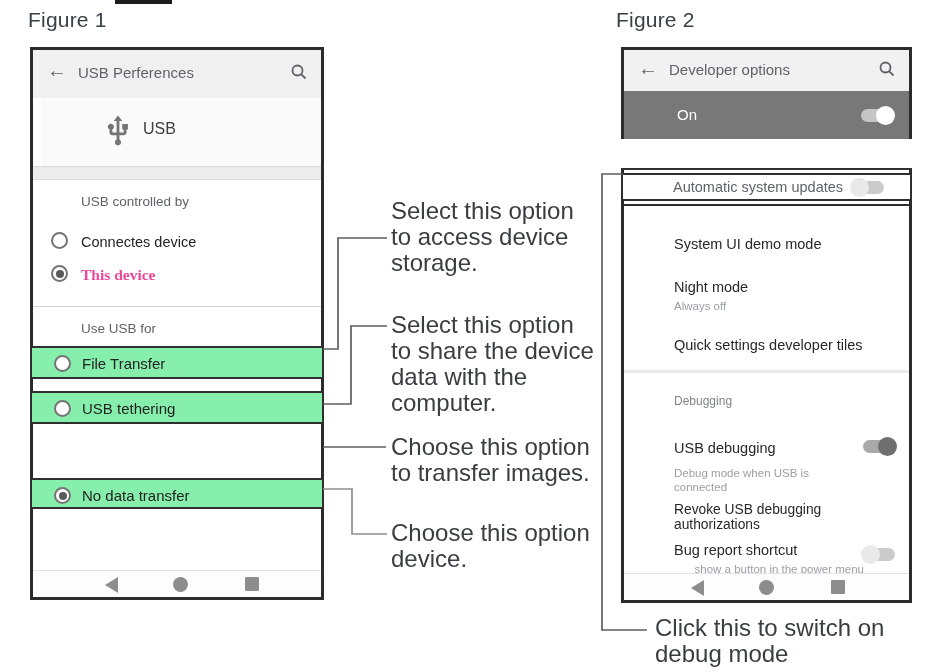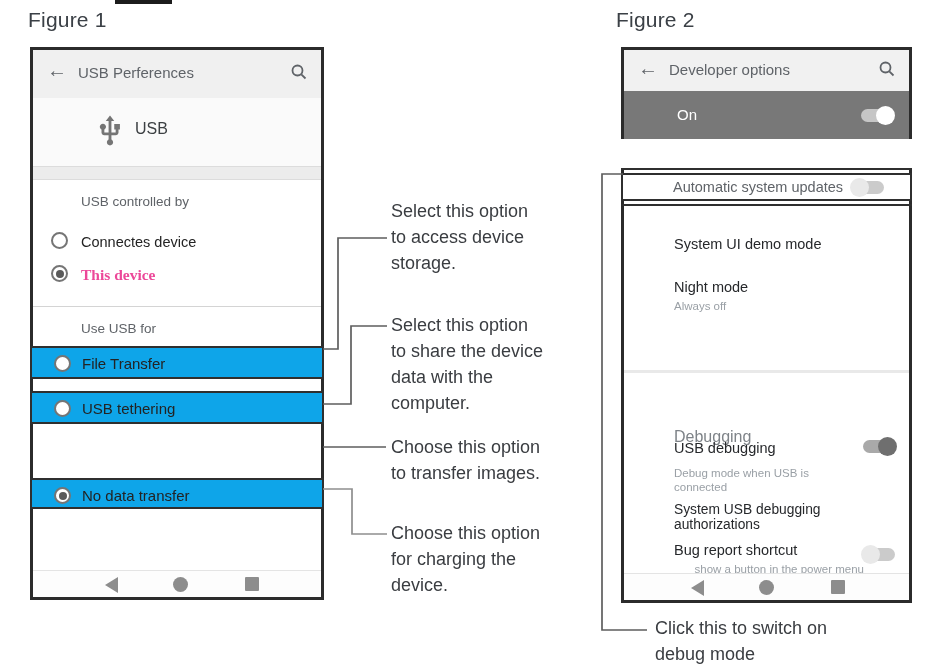--- a/index.html
+++ b/index.html
@@ -16,71 +16,71 @@
 
   .p-header { position:absolute; left:0; right:0; top:0; height:48px; background:#f0f0f0; }
   .phone2 .p-header { height:41px; background:#f1f1f1; }
   .back-arrow { position:absolute; left:14px; top:9px; font-size:20px; color:#5f6368; cursor:default; }
   .p-title { position:absolute; left:45px; top:14px; font-size:15px; color:#5f6368; }
   .phone2 .back-arrow { top:7px; }
   .phone2 .p-title { top:11px; }
   .search-ic { position:absolute; right:14px; top:14px; width:16px; height:16px; }
   .phone2 .search-ic { top:11px; }
 
-  .usb-row { position:absolute; left:0; right:0; top:48px; height:68px; background:#fafafa; }
+  .usb-row { position:absolute; left:8px; right:0; top:48px; height:68px; background:#fafafa; }
   .usb-ic { position:absolute; left:60px; top:12px; width:34px; height:42px; }
   .usb-label { position:absolute; left:102px; top:22px; font-size:16px; color:#3c4043; }
 
   .gray-band { position:absolute; left:0; right:0; top:116px; height:14px; background:#ececec; border-top:1px solid #dcdcdc; border-bottom:1px solid #dcdcdc; }
 
   .section-label { position:absolute; left:48px; font-size:13.5px; color:#5f6368; }
 
   .radio { position:absolute; width:17px; height:17px; border:2px solid #757575; border-radius:50%; background:#fff; }
   .radio.selected::after { content:""; position:absolute; left:2.5px; top:2.5px; width:8px; height:8px; border-radius:50%; background:#5a5a5a; }
   .opt-label { position:absolute; left:48px; font-size:14.5px; color:#232323; }
   .serif-bold { font-family:"Liberation Serif", serif; font-weight:bold; font-size:15.5px; color:#ec4899; }
 
   .divider { position:absolute; left:0; right:0; height:1px; background:#d4d4d4; }
 
-  .opt-box { position:absolute; left:-3px; right:-3px; border:2px solid #2f2f2f; background:#0ea5e9; }
+  .opt-box { position:absolute; left:-3px; right:-3px; border:2px solid #2f2f2f; background:#86efac; }
   .opt-box .radio { left:22px; top:7px; }
   .opt-box .opt-label { left:50px; top:7px; font-size:15px; }
 
   .navbar { position:absolute; left:0; right:0; bottom:0; height:27px; border-top:1px solid #e4e4e4; background:#fdfdfd; }
   .nav-tri { position:absolute; top:6px; width:0; height:0; border-top:8px solid transparent; border-bottom:8px solid transparent; border-right:13px solid #8d8d8d; }
   .nav-dot { position:absolute; top:6px; width:15px; height:15px; border-radius:50%; background:#8d8d8d; }
   .nav-sq  { position:absolute; top:6px; width:14px; height:14px; background:#8d8d8d; border-radius:1px; }
 
   .on-bar { position:absolute; left:0; right:0; top:41px; height:48px; background:#787878; }
   .on-label { position:absolute; left:53px; top:15px; font-size:15px; color:#ffffff; }
 
   .gap-box { position:absolute; left:-3px; right:-3px; top:89px; height:31px; background:#fff; border-bottom:2px solid #2f2f2f; }
   .auto-box { position:absolute; left:-3px; right:-3px; top:123px; height:28px; border:2px solid #2f2f2f; background:#fff; }
   .auto-label { position:absolute; left:50px; top:4px; font-size:14.5px; color:#5f6368; }
   .content-box-top { position:absolute; left:-3px; right:-3px; top:154px; height:0; border-top:2px solid #2f2f2f; }
 
   .item-label { position:absolute; left:50px; font-size:14.5px; color:#26282b; }
   .item-sub { position:absolute; left:50px; font-size:11.5px; color:#9aa0a6; line-height:14px; width:160px; }
-  .dbg-label { position:absolute; left:50px; font-size:16px; color:#7e8388;margin-top:34px; }
+  .dbg-label { position:absolute; left:50px; font-size:12px; color:#7e8388; }
   .light-div { position:absolute; left:0; right:0; height:3px; background:#e9e9e9; }
 
   .toggle { position:absolute; width:32px; height:13px; border-radius:7px; }
   .toggle .knob { position:absolute; width:19px; height:19px; border-radius:50%; top:-3px; }
   .toggle.on .knob { right:-2px; }
   .toggle.off .knob { left:-2px; }
   .t-white { background:#c6c6c6; }
   .t-white .knob { background:#ffffff; }
   .t-off-light { background:#cbcbcb; }
   .t-off-light .knob { background:#e9e9e9; }
   .t-on-dark { background:#a9a9a9; }
   .t-on-dark .knob { background:#6f6f6f; }
 
   .connectors { position:absolute; left:0; top:0; pointer-events:none; }
 
-  .callout { position:absolute; font-size:18px; line-height:26px; color:#3a3d41; }
+  .callout { position:absolute; font-size:24px; line-height:26px; color:#3a3d41; }
 </style>
 </head>
 <body>
 
 <div class="canvas">
 
   <div class="top-artifact"></div>
 
   <div class="fig-title" style="left:28px; top:8px;">Figure 1</div>
   <div class="fig-title" style="left:616px; top:8px;">Figure 2</div>
@@ -173,34 +173,35 @@
 
     <div class="content-box-top"></div>
 
     <div class="item-label" style="top:186px;">System UI demo mode</div>
 
     <div>
       <div class="item-label" style="top:229px;">Night mode</div>
       <div class="item-sub" style="top:249px;">Always off</div>
     </div>
 
+    <div class="item-label" style="top:287px;">Quick settings developer tiles</div>
 
     <div class="light-div" style="top:320px;"></div>
 
     <div class="dbg-label" style="top:344px;">Debugging</div>
 
     <div>
       <div class="item-label" style="top:390px;">USB debugging</div>
       <div class="item-sub" style="top:408px; width:155px;margin-top:8px;">Debug mode when USB is connected</div>
       <span class="toggle on t-on-dark" style="right:14px; top:390px;">
           <span class="knob"></span>
         </span>
     </div>
 
-    <div class="item-label" style="top:452px; font-size:13.8px;">System USB debugging authorizations</div>
+    <div class="item-label" style="top:452px; font-size:13.8px;">Revoke USB debugging authorizations</div>
 
     <div>
       <div class="item-label" style="top:492px;">Bug report shortcut</div>
       <div class="item-sub" style="top:512px; width:190px;text-align:right;">show a button in the power menu</div>
       <span class="toggle off t-off-light" style="right:14px; top:498px;">
           <span class="knob"></span>
         </span>
     </div>
 
     <div class="navbar">
@@ -231,21 +232,20 @@
     <div>computer.</div>
   </div>
 
   <div class="callout" style="left:391px; top:434px;">
     <div>Choose this option</div>
     <div>to transfer images.</div>
   </div>
 
   <div class="callout" style="left:391px; top:520px;">
     <div>Choose this option</div>
-    <div>for charging the</div>
     <div>device.</div>
   </div>
 
   <div class="callout" style="left:655px; top:615px;">
     <div>Click this to switch on</div>
     <div>debug mode</div>
   </div>
 
 </div>
 

